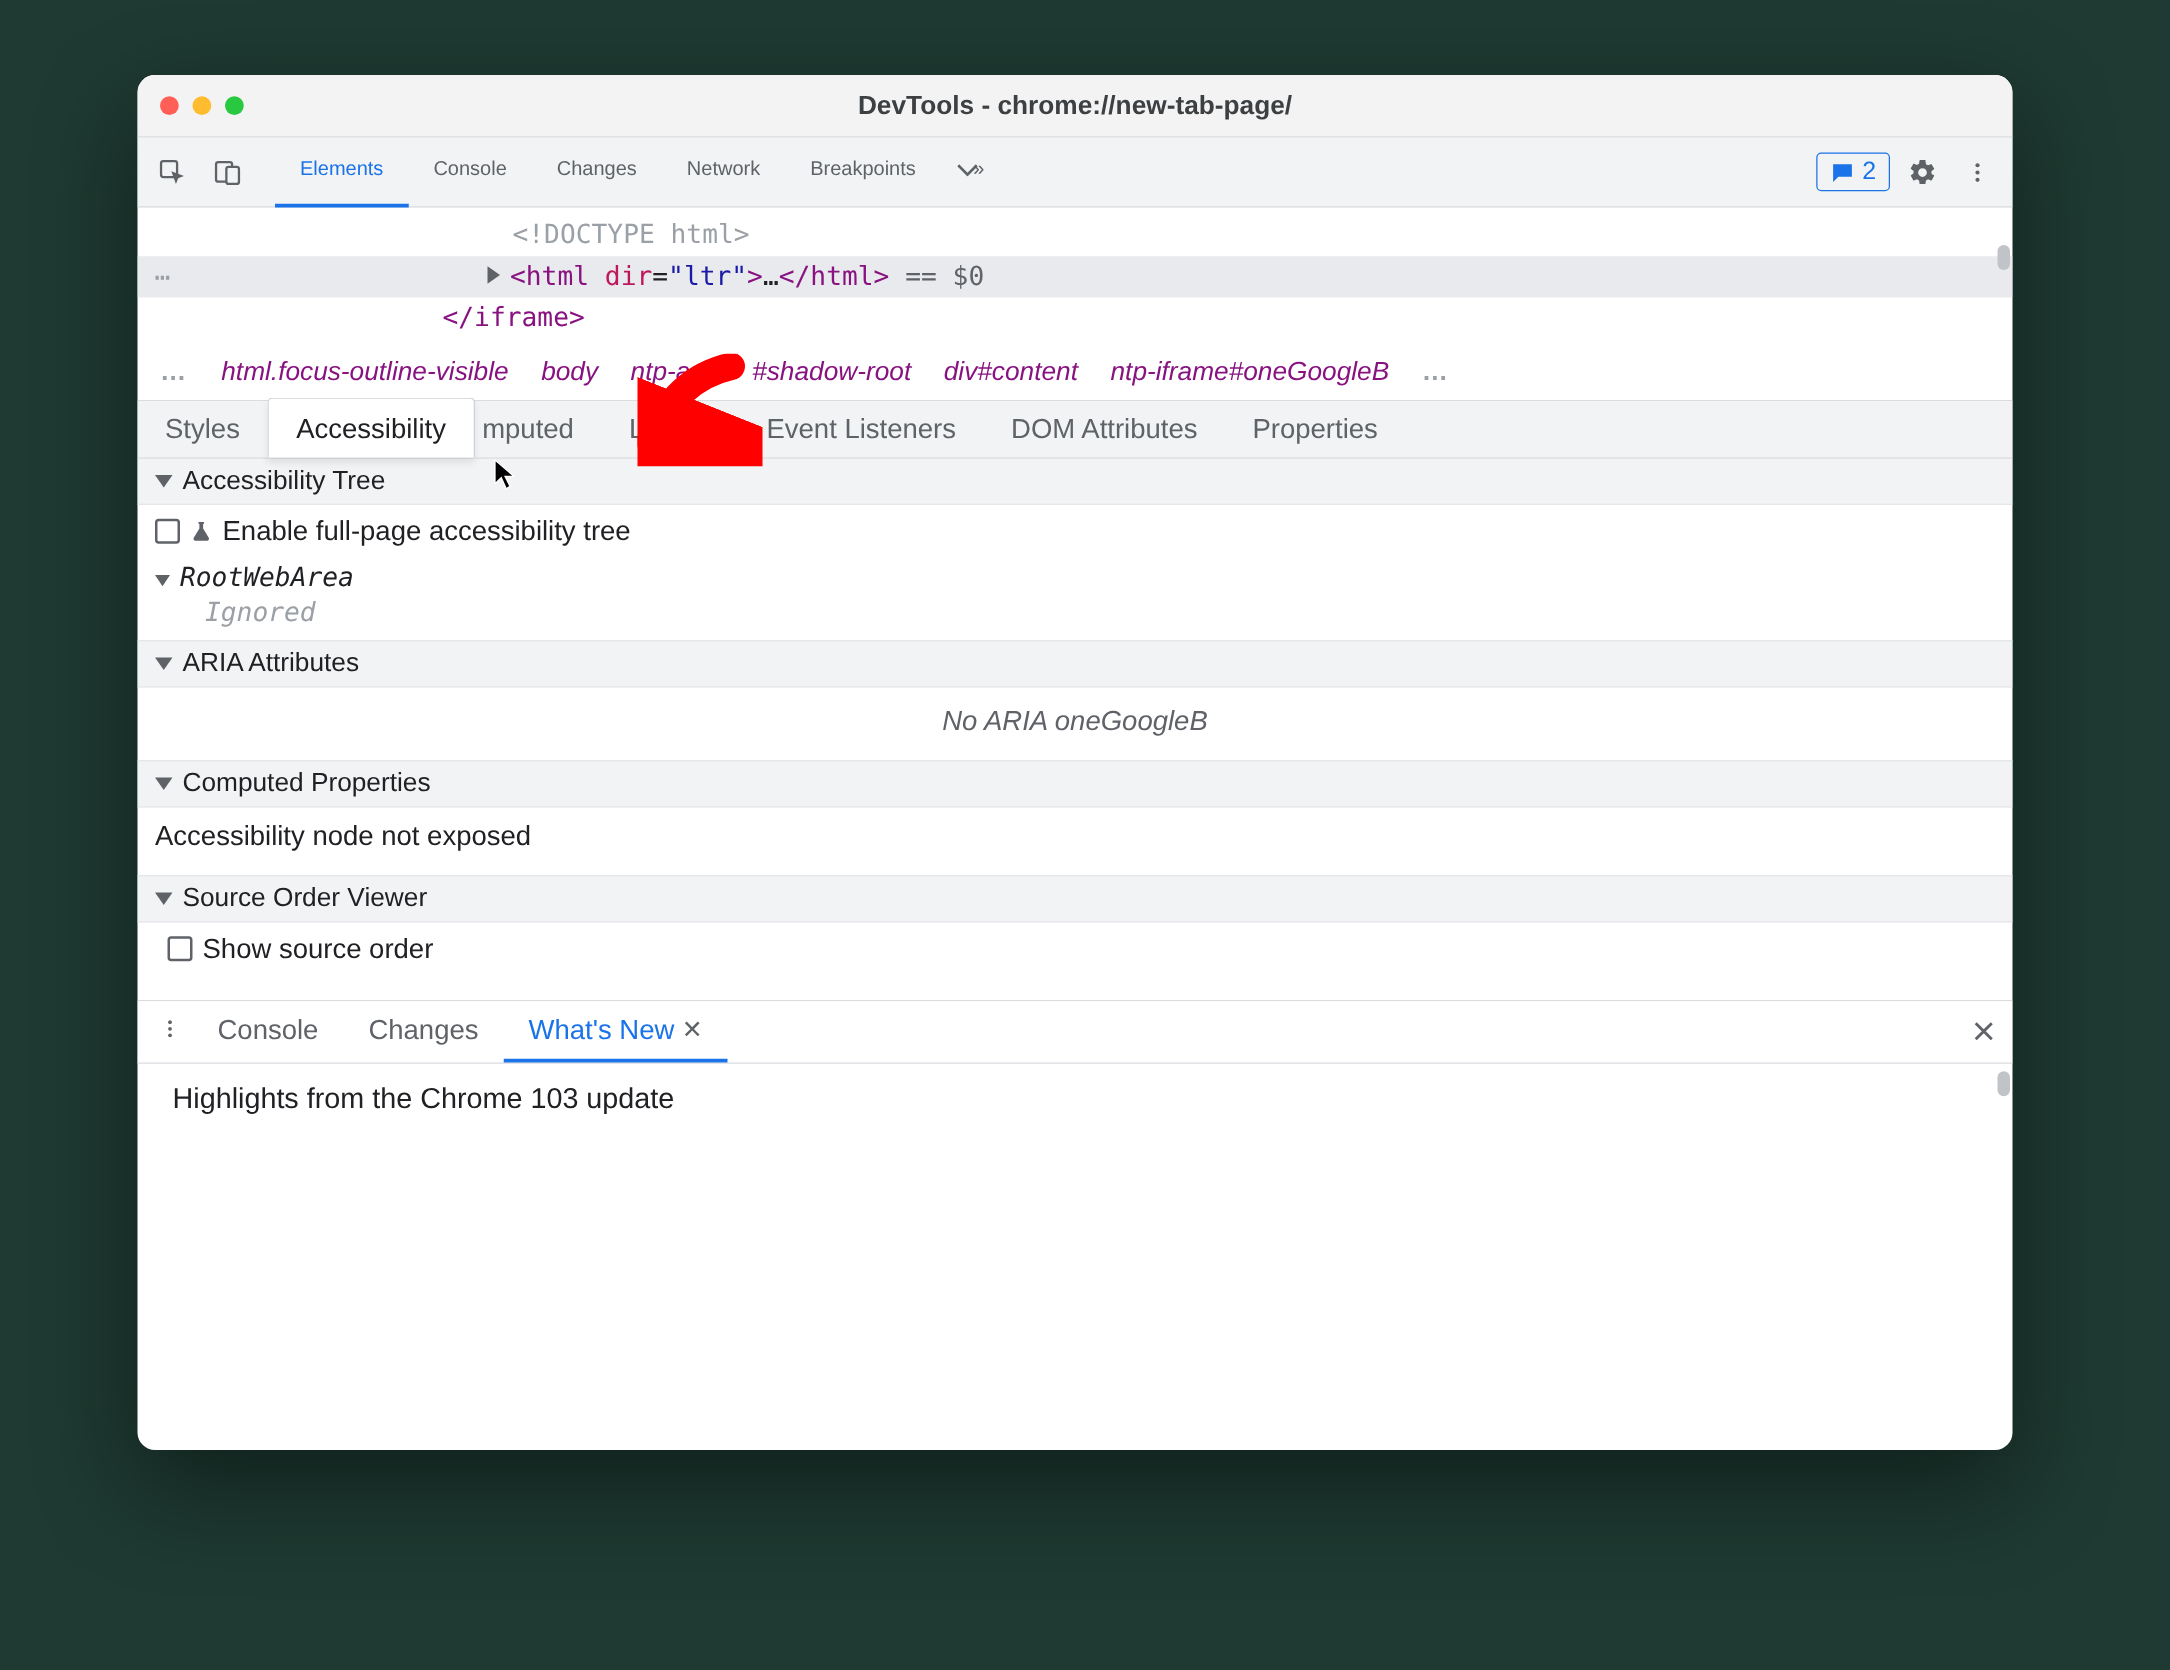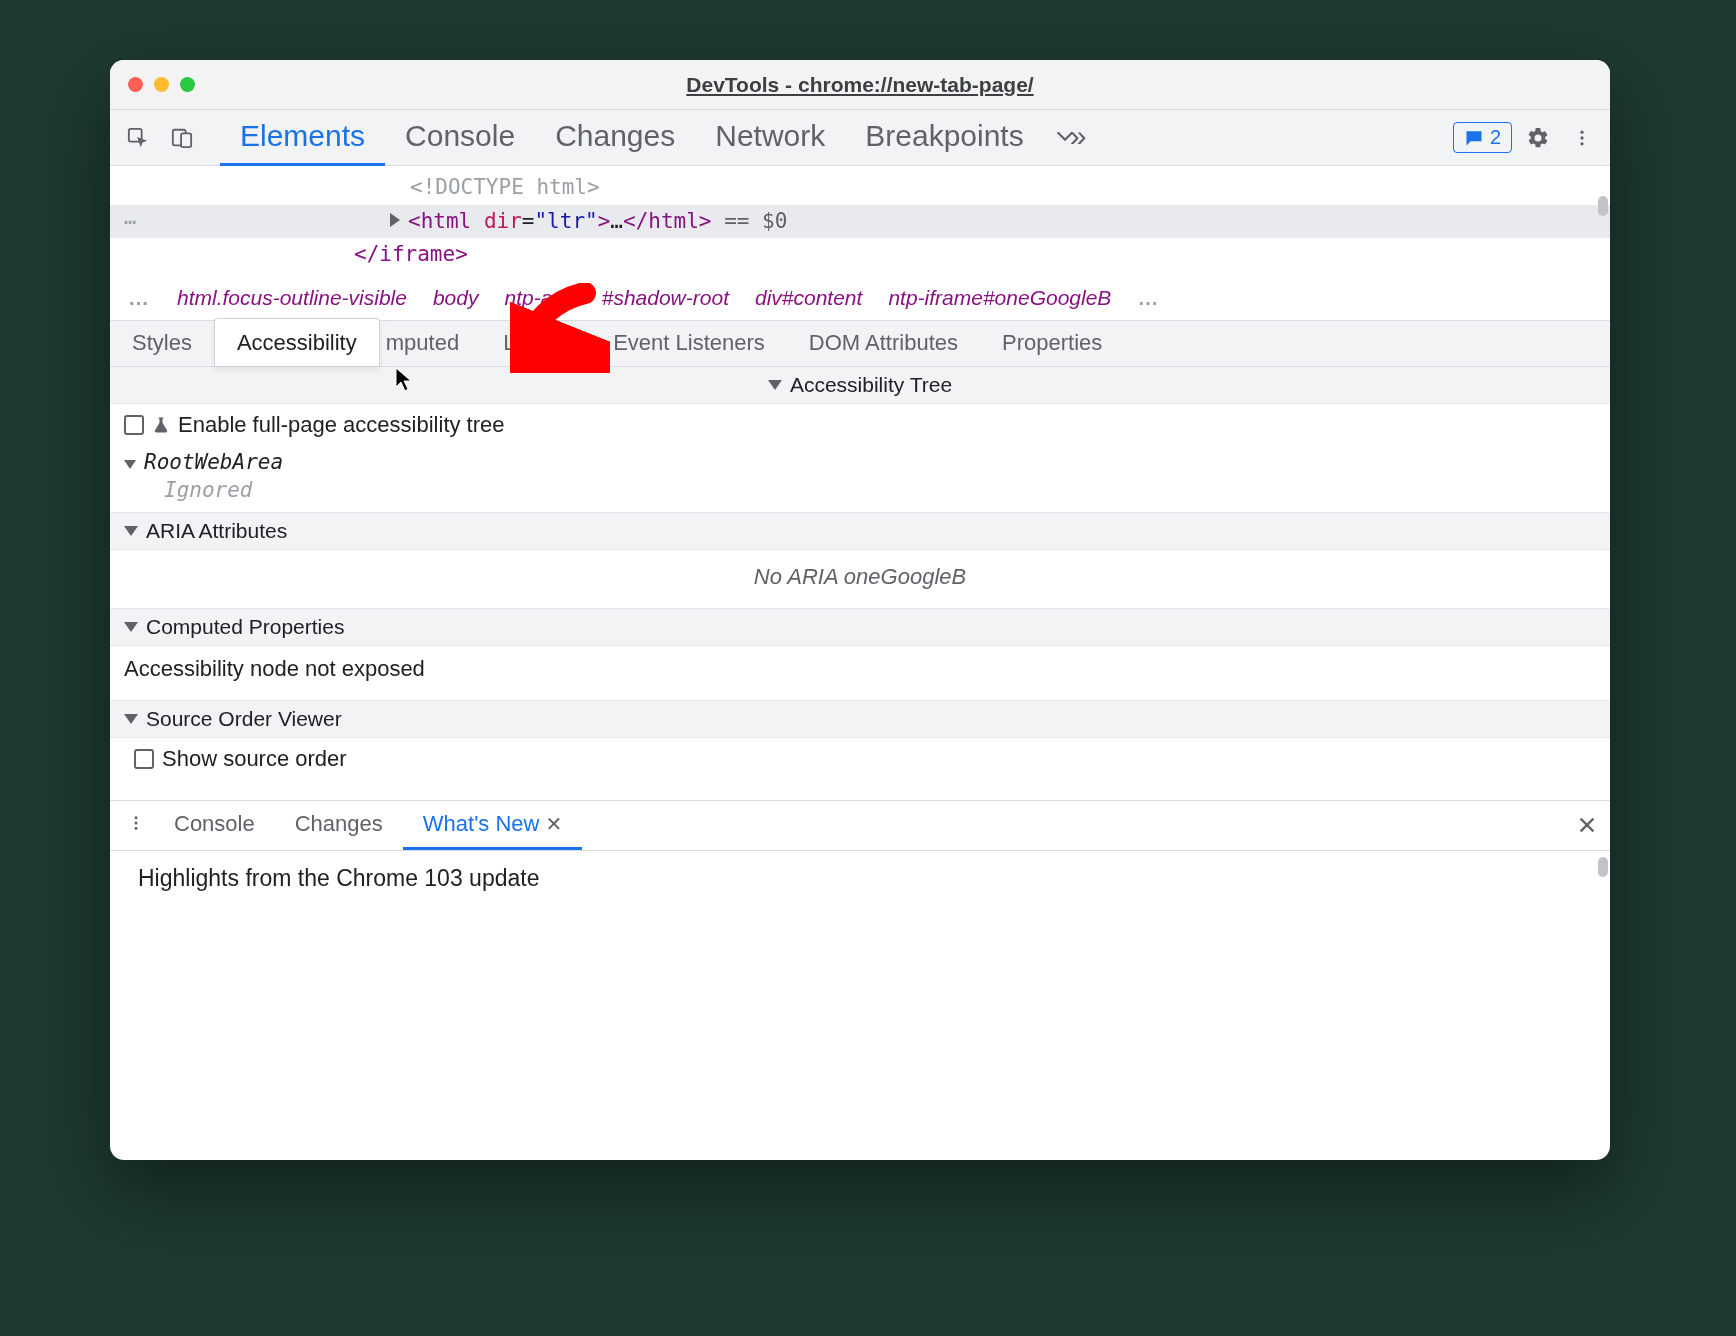--- a/index.html
+++ b/index.html
@@ -4,26 +4,26 @@
 <style>
   * { box-sizing: border-box; }
   html, body { margin:0; padding:0; background:#1e3a32; font-family:-apple-system,BlinkMacSystemFont,"Segoe UI",Helvetica,Arial,sans-serif; font-size:16px; color:#202124; width:1736px; height:1336px; }
   .stage { width:1736px; height:1336px; position:relative; }
   .window { position:absolute; top:60px; left:110px; width:1500px; height:1100px; background:#fff; border-radius:14px; box-shadow:0 30px 80px rgba(0,0,0,0.45); overflow:hidden; display:flex; flex-direction:column; }
   
   .titlebar { height:50px; display:flex; align-items:center; position:relative; border-bottom:1px solid #dadce0; background:#f3f3f3; }
   .traffic { display:flex; gap:11px; margin-left:18px; }
   .tl { width:15px; height:15px; border-radius:50%; }
   .tl.red{background:#ff5f57;} .tl.yel{background:#febc2e;} .tl.grn{background:#28c840;}
-  .title { position:absolute; left:0; right:0; text-align:center; font-weight:600; font-size:21px; color:#3c4043; pointer-events:none;text-decoration:underline; }
+  .title { position:absolute; left:0; right:0; text-align:center; font-weight:600; font-size:21px; color:#3c4043; pointer-events:none; }
   
   .toolbar { height:56px; display:flex; align-items:center; border-bottom:1px solid #dadce0; background:#f1f3f4; padding:0 10px; gap:8px; }
   .tool-btn { width:36px; height:36px; display:flex; align-items:center; justify-content:center; color:#5f6368; cursor:pointer; border-radius:2px; }
   .tabs { display:flex; align-items:stretch; height:56px; margin-left:12px; }
-  .tab { display:flex; align-items:center; padding:0 20px; font-size:30px; color:#5f6368; cursor:pointer; border-bottom:3px solid transparent; }
+  .tab { display:flex; align-items:center; padding:0 20px; font-size:16px; color:#5f6368; cursor:pointer; border-bottom:3px solid transparent; }
   .tab.active { color:#1a73e8; border-bottom-color:#1a73e8; }
   .toolbar .spacer { flex:1; }
   .badge { display:flex; align-items:center; gap:6px; border:1px solid #1a73e8; border-radius:4px; padding:3px 10px; color:#1a73e8; cursor:pointer; font-size:20px; }
   .badge svg { display:block; }
   
   .dom { position:relative; font-family:Menlo,Consolas,monospace; font-size:21px; line-height:1.6; padding:5px 0 8px 0; }
   .dom .line { white-space:nowrap; padding-left:110px; }
   .dom .gutter{ position:absolute; left:0; top:0; bottom:0; width:40px; display:flex; align-items:center; justify-content:center; color:#9aa0a6;}
   .dom .line.sel { background:#e8eaed; }
   .dom .tri { display:inline-block; width:0; height:0; border-top:7px solid transparent; border-bottom:7px solid transparent; border-left:10px solid #5f6368; margin-right:8px; vertical-align:1px; }
@@ -35,21 +35,21 @@
   .crumbs .item{cursor:pointer;font-style:italic;}
   
   .subtabs { position:relative; display:flex; align-items:center; height:46px; background:#f1f3f4; border-bottom:1px solid #dadce0; font-size:22px; color:#5f6368; }
   .subtabs .st { padding:0 22px; height:100%; display:flex; align-items:center; cursor:pointer; }
   .subtabs .st.drag { background:#fff; border:1px solid #cfd2d6; border-bottom:none; box-shadow:0 4px 6px rgba(0,0,0,0.08); border-radius:4px 4px 0 0; height:48px; margin-top:-2px; color:#202124; }
   
   .arrow { position:absolute; top:-38px; left:400px; pointer-events:none; }
   .cursor { position:absolute; top:46px; left:285px; pointer-events:none; }
   
   .section-h { display:flex; align-items:center; gap:8px; background:#f1f3f4; border-top:1px solid #e4e6e9; border-bottom:1px solid #e4e6e9; padding:6px 14px; font-size:21px; }
-  .section-h:first-of-type{border-top:none;justify-content:center;}
+  .section-h:first-of-type{border-top:none;}
   .disc { display:inline-block; width:0;height:0; border-left:7px solid transparent; border-right:7px solid transparent; border-top:10px solid #5f6368; }
   .row { display:flex; align-items:center; gap:8px; padding:8px 14px; font-size:22px; }
   .check { width:20px; height:20px; border:2px solid #5f6368; border-radius:3px; background:#fff; display:inline-block; cursor:pointer; }
   .tree-item { padding:4px 18px 2px 14px; font-family:Menlo,Consolas,monospace; font-size:21px; font-style:italic; }
   .tree-item .disc2{ display:inline-block; width:0;height:0; border-left:6px solid transparent; border-right:6px solid transparent; border-top:9px solid #5f6368; margin-right:8px;}
   .ignored{ padding:2px 14px 10px 54px; font-family:Menlo,Consolas,monospace; font-size:21px; font-style:italic; color:#9aa0a6;}
   .noaria{ text-align:center; color:#5f6368; font-style:italic; padding:14px 0 18px; font-size:22px;}
   .plain{ padding:10px 14px 18px; font-size:22px;}
   
   .drawer { border-top:1px solid #dadce0; margin-top:20px; }

